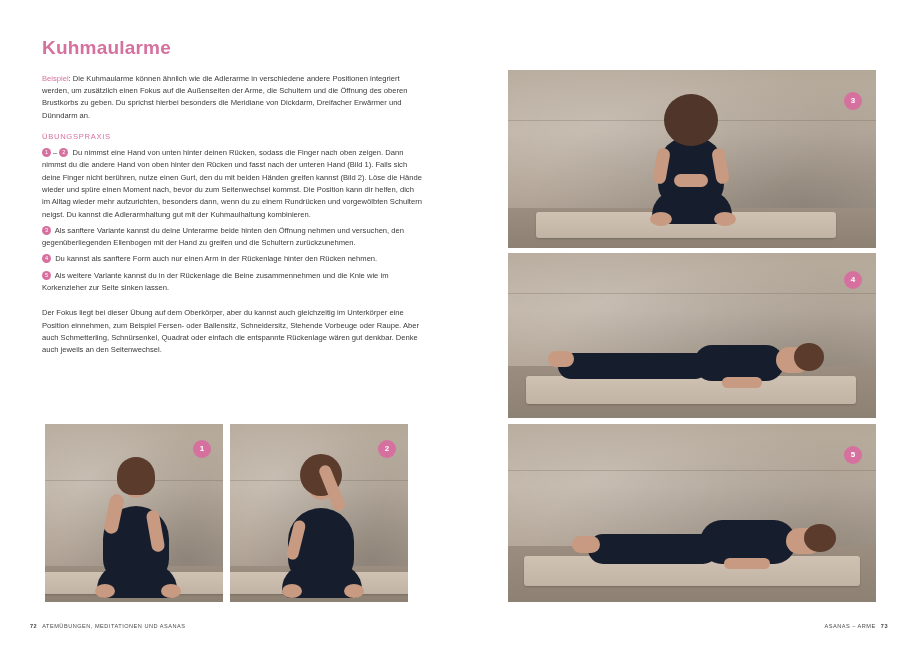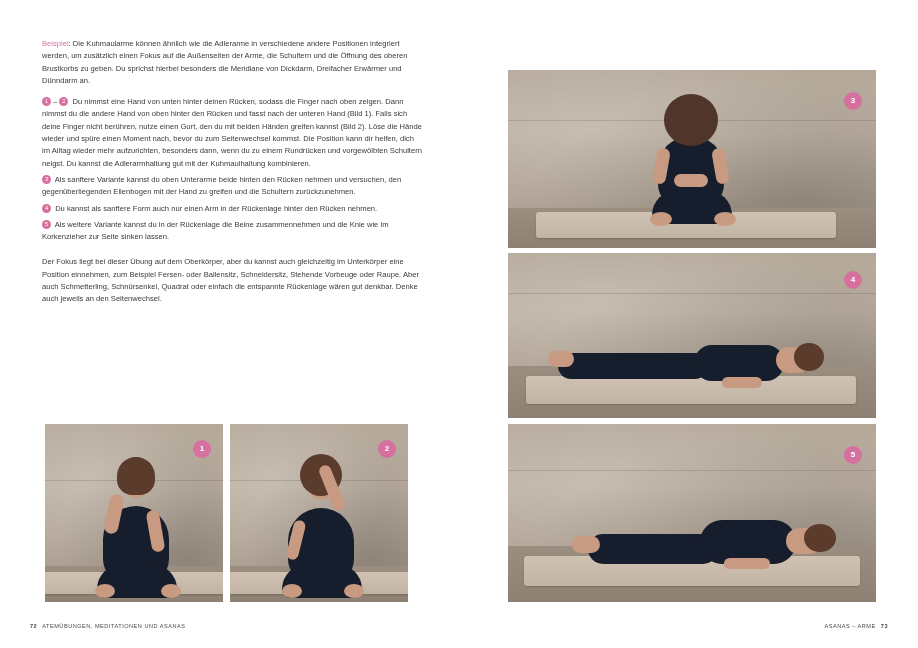--- a/index.html
+++ b/index.html
@@ -162,27 +162,29 @@
   }
   .folio-text { margin: 0 5px; }
 </style>
 </head>
 <body>
 
 <div class="spread">
 
   <div class="text-col">
 
+    <h1 class="chapter-title">Kuhmaularme</h1>
 
     <p class="para"><span class="label-pink">Beispiel</span><span>: Die Kuhmaularme können ähnlich wie die Adlerarme in verschiedene andere Positionen integriert werden, um zusätzlich einen Fokus auf die Außenseiten der Arme, die Schultern und die Öffnung des oberen Brustkorbs zu geben. Du sprichst hierbei besonders die Meridiane von Dickdarm, Dreifacher Erwärmer und Dünndarm an.</span></p>
 
+    <div class="section-head">ÜBUNGSPRAXIS</div>
 
     <p class="step-para"><span class="inline-num">1</span><span class="dash">–</span> <span class="inline-num">2</span> <span>Du nimmst eine Hand von unten hinter deinen Rücken, sodass die Finger nach oben zeigen. Dann nimmst du die andere Hand von oben hinter den Rücken und fasst nach der unteren Hand (Bild 1). Falls sich deine Finger nicht berühren, nutze einen Gurt, den du mit beiden Händen greifen kannst (Bild 2). Löse die Hände wieder und spüre einen Moment nach, bevor du zum Seitenwechsel kommst. Die Position kann dir helfen, dich im Alltag wieder mehr aufzurichten, besonders dann, wenn du zu einem Rundrücken und vorgewölbten Schultern neigst. Du kannst die Adlerarmhaltung gut mit der Kuhmaulhaltung kombinieren.</span></p>
 
-    <p class="step-para"><span class="inline-num">3</span> <span>Als sanftere Variante kannst du oben Unterarme beide hinten den Rücken nehmen und versuchen, den gegenüberliegenden Ellenbogen mit der Hand zu greifen und die Schultern zurückzunehmen.</span></p>
+    <p class="step-para"><span class="inline-num">3</span> <span>Als sanftere Variante kannst du deine Unterarme beide hinten den Öffnung nehmen und versuchen, den gegenüberliegenden Ellenbogen mit der Hand zu greifen und die Schultern zurückzunehmen.</span></p>
 
     <p class="step-para"><span class="inline-num">4</span> <span>Du kannst als sanftere Form auch nur einen Arm in der Rückenlage hinter den Rücken nehmen.</span></p>
 
     <p class="step-para"><span class="inline-num">5</span> <span>Als weitere Variante kannst du in der Rückenlage die Beine zusammennehmen und die Knie wie im Korkenzieher zur Seite sinken lassen.</span></p>
 
     <div class="gap"></div>
 
     <p class="para">Der Fokus liegt bei dieser Übung auf dem Oberkörper, aber du kannst auch gleichzeitig im Unterkörper eine Position einnehmen, zum Beispiel Fersen- oder Ballensitz, Schneidersitz, Stehende Vorbeuge oder Raupe. Aber auch Schmetterling, Schnürsenkel, Quadrat oder ein­fach die entspannte Rückenlage wären gut denkbar. Denke auch jeweils an den Seitenwechsel.</p>
   </div>
 

